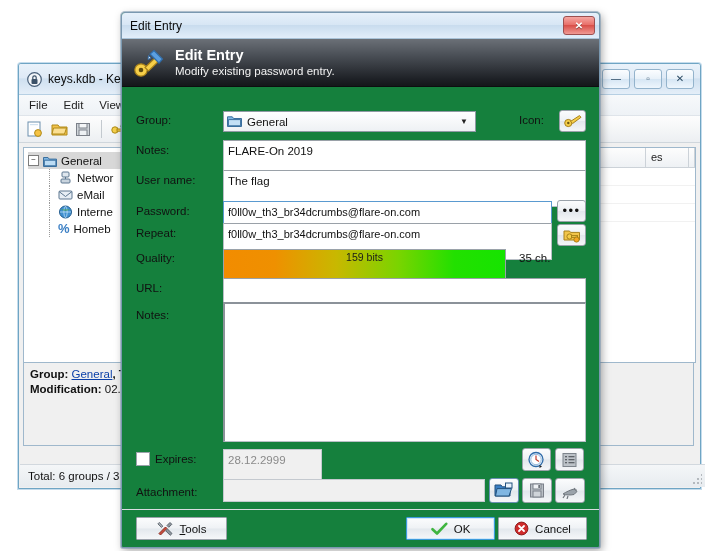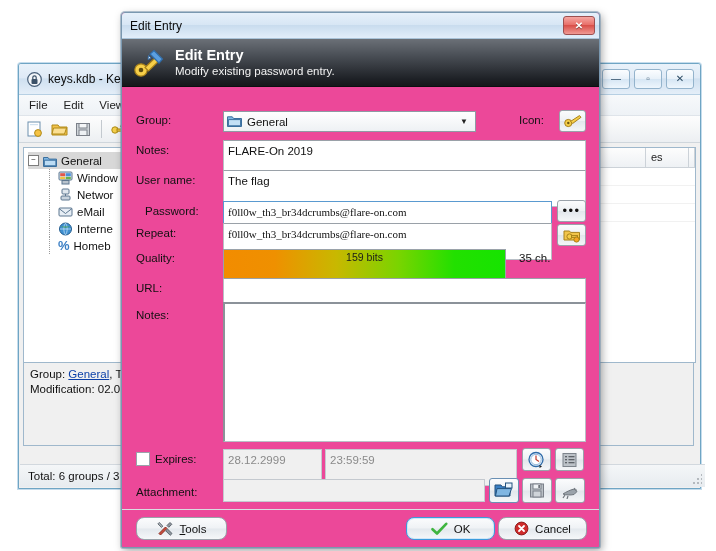--- a/index.html
+++ b/index.html
@@ -84,21 +84,21 @@
     border-bottom: 1px solid #ccd2d8; font-size:11px; color:#222;
   }
   .listhdr div { border-right:1px solid #ccd2d8; padding: 3px 0 0 5px; box-sizing:border-box; overflow:hidden;}
   .listrow { height:17px; border-bottom:1px solid #f1f1f1; }
   .infopane {
     position:absolute; left:4px; top: 298px; width: 671px; height: 84px;
     background:#f0f0f0; border:1px solid #9fb8cc; box-sizing:border-box;
     padding: 4px 6px; font-size: 11.5px; color:#111; line-height: 15px;
     overflow:hidden;
   }
-  .infopane b { font-weight: normal; }
+  .infopane b { font-weight: bold; }
   .infolink { color:#0b3fa8; text-decoration: underline; }
   .statusbar {
     position:absolute; left:1px; bottom:1px; width: 677px; height: 22px;
     background: linear-gradient(to bottom,#f4f6f8,#e7ebef);
     border-top: 1px solid #d2d8de;
     display:flex; align-items:center; padding-left:8px;
     font-size: 11.5px; color:#111;
   }
   .grip { position:absolute; right:3px; bottom:2px; width:12px; height:12px;
     background:
@@ -106,21 +106,21 @@
       radial-gradient(#b4b9be 40%, transparent 41%) 6px 8px/4px 4px no-repeat,
       radial-gradient(#b4b9be 40%, transparent 41%) 10px 8px/4px 4px no-repeat,
       radial-gradient(#b4b9be 40%, transparent 41%) 6px 4px/4px 4px no-repeat,
       radial-gradient(#b4b9be 40%, transparent 41%) 10px 4px/4px 4px no-repeat,
       radial-gradient(#b4b9be 40%, transparent 41%) 10px 0px/4px 4px no-repeat;
   }
 
   
   .dlg {
     position:absolute; left:121px; top:12px; width: 477px; height: 534px;
-    background: #ec4899;
+    background: #15803d;
     border: 1px solid #7a98b0;
     box-shadow: 0 0 0 1px rgba(120,150,175,.55), 2px 3px 9px rgba(0,0,0,.35);
     border-radius: 4px 4px 2px 2px;
   }
   .dlg-title {
     height: 25px;
     background: linear-gradient(to bottom,#e6f0fa 0%, #d7e6f4 48%, #c9dcee 50%, #e2eefa 100%);
     border-bottom: 1px solid #a9c3d8;
     border-radius: 3px 3px 0 0;
     display:flex; align-items:center; padding: 0 4px 0 8px;
@@ -147,21 +147,21 @@
   .row { position:absolute; display:flex; align-items:center; }
   .lbl { font-size: 11.5px; color:#111; }
 
   .inp {
     box-sizing:border-box;
     background:#fff; border:1px solid #b9bfc6;
     border-top-color:#9aa1a8;
     font-size: 11.5px; color:#111;
     padding: 2px 4px; line-height: 16px; height:37px;
   }
-  .inp.mono { font-family:Liberation Serif, serif; font-size: 11px; letter-spacing:0px;}
+  .inp.mono { font-family:Liberation Sans, sans-serif; font-size: 11px; letter-spacing:0px;}
   .inp.focus { border:1px solid #5a9ad0; }
   .combo {
     box-sizing:border-box; height:21px;
     background: linear-gradient(to bottom,#ffffff,#eef1f4);
     border:1px solid #8f9aa4; display:flex; align-items:center;
     padding-left:3px; font-size:11.5px; color:#111;
   }
   .combo .arrow { margin-left:auto; margin-right:7px; font-size:8px; color:#222;}
   .sqbtn {
     box-sizing:border-box;
@@ -184,21 +184,21 @@
     box-sizing:border-box; background:#fff;
     border:1px solid #b9bfc6; border-top:2px solid #8b9299; border-left:2px solid #8b9299;
   }
   .chk {
     width:12px;height:12px;background:#fff;border:1px solid #9aa2aa; display:inline-block;
     margin-right:5px;
   }
   .inp.ro { background:#f0f0f0; color:#8a8a8a; border:1px solid #c4c9cf; }
   .btn {
     box-sizing:border-box; height:23px;
-    border:1px solid #9aa2aa; border-radius:8px;
+    border:1px solid #9aa2aa; border-radius:1px;
     background: linear-gradient(to bottom,#fbfcfd 0%, #eff2f5 48%, #e3e8ed 52%, #f5f7f9 100%);
     display:flex; align-items:center; justify-content:center; gap:6px;
     font-size:11.5px; color:#111;
   }
   .btn.default { border:1px solid #3c9bdc; box-shadow: inset 0 0 0 1px #cfe7f8; }
   .u { text-decoration: underline; }
 
   
   .ico { display:inline-block; }
   svg { display:block; }
@@ -271,35 +271,20 @@
           <span class="expander">−</span>
           <span style="margin:0 4px 0 2px">
             <svg width="14" height="12" viewBox="0 0 14 12">
               <path d="M0.5 2.5h4.5l1.2 1.6h7.3v7.4H0.5z" fill="#7fb6e2" stroke="#3a6f9e"></path>
               <path d="M1.3 5.2h11.6v5.6H1.3z" fill="#bcdcf4" stroke="#3a6f9e"></path>
             </svg>
           </span>
           <span>General</span>
         </div>
 
-        <div class="treerow">
-          <span class="tree-indent"></span>
-          <span class="dots"></span>
-          <span style="margin:0 4px 0 0">
-            <svg width="15" height="14" viewBox="0 0 15 14">
-              <rect x="1" y="1" width="13" height="8" rx="1" fill="#d9e6f2" stroke="#5d7790"></rect>
-              <rect x="2.2" y="2.2" width="5" height="3" fill="#e2554a"></rect>
-              <rect x="7.8" y="2.2" width="5" height="3" fill="#4a8fdc"></rect>
-              <rect x="2.2" y="5.8" width="5" height="2.4" fill="#f0c341"></rect>
-              <rect x="7.8" y="5.8" width="5" height="2.4" fill="#66b24a"></rect>
-              <rect x="4" y="9.5" width="7" height="3.5" fill="#b9c3cd" stroke="#5d7790"></rect>
-            </svg>
-          </span>
-          <span>Window</span>
-        </div>
 
         <div class="treerow">
           <span class="tree-indent"></span>
           <span class="dots"></span>
           <span style="margin:0 4px 0 0">
             <svg width="15" height="14" viewBox="0 0 15 14">
               <rect x="4" y="1" width="7" height="5" rx="1" fill="#dfe7ee" stroke="#5d7790"></rect>
               <rect x="3" y="8" width="9" height="4" rx="1" fill="#c9d4de" stroke="#5d7790"></rect>
               <path d="M7.5 6v2" stroke="#5d7790"></path>
             </svg>
@@ -424,21 +409,21 @@
       <div class="row" style="left:14px; top:58px;">
         <span class="lbl">Notes:</span>
       </div>
       <div class="inp" style="position:absolute; left:101px; top:54px; width:363px;">FLARE-On 2019</div>
 
       <div class="row" style="left:14px; top:88px;">
         <span class="lbl">User name:</span>
       </div>
       <div class="inp" style="position:absolute; left:101px; top:84px; width:363px;">The flag</div>
 
-      <div class="row" style="left:23px; top:119px;">
+      <div class="row" style="left:14px; top:119px;">
         <span class="lbl">Password:</span>
       </div>
       <div class="inp mono focus" style="position:absolute; left:101px; top:115px; width:329px;">f0ll0w_th3_br34dcrumbs@flare-on.com</div>
       <div class="sqbtn" style="position:absolute; left:435px; top:114px; width:29px; height:22px;">
         <span style="letter-spacing:1.5px; font-size:13px; line-height:10px; color:#111;">•••</span>
       </div>
 
       <div class="row" style="left:14px; top:141px;">
         <span class="lbl">Repeat:</span>
       </div>
@@ -472,21 +457,20 @@
       <div class="row" style="left:14px; top:223px;">
         <span class="lbl">Notes:</span>
       </div>
       <div class="notes" style="position:absolute; left:101px; top:216px; width:363px; height:140px;"></div>
 
       <div class="row" style="left:14px; top:366px;">
         <span class="chk"></span>
         <span class="lbl">Expires:</span>
       </div>
       <div class="inp ro" style="position:absolute; left:101px; top:363px; width:99px;">28.12.2999</div>
-      <div class="inp ro" style="position:absolute; left:203px; top:363px; width:192px;">23:59:59</div>
       <div class="sqbtn" style="position:absolute; left:400px; top:362px; width:29px; height:23px;">
         <span>
           <svg width="19" height="18" viewBox="0 0 19 18">
             <circle cx="9" cy="8.5" r="7" fill="#eef6fd" stroke="#2f6ba8" stroke-width="1.3"></circle>
             <circle cx="9" cy="8.5" r="5.2" fill="#ffffff" stroke="#7aa8d4" stroke-width=".8"></circle>
             <path d="M9 4.5v4l3 2" fill="none" stroke="#c0392b" stroke-width="1.2"></path>
             <path d="M12.5 14l2.5 1.5-2.5 1.5z" fill="#222"></path>
           </svg>
         </span>
       </div>

